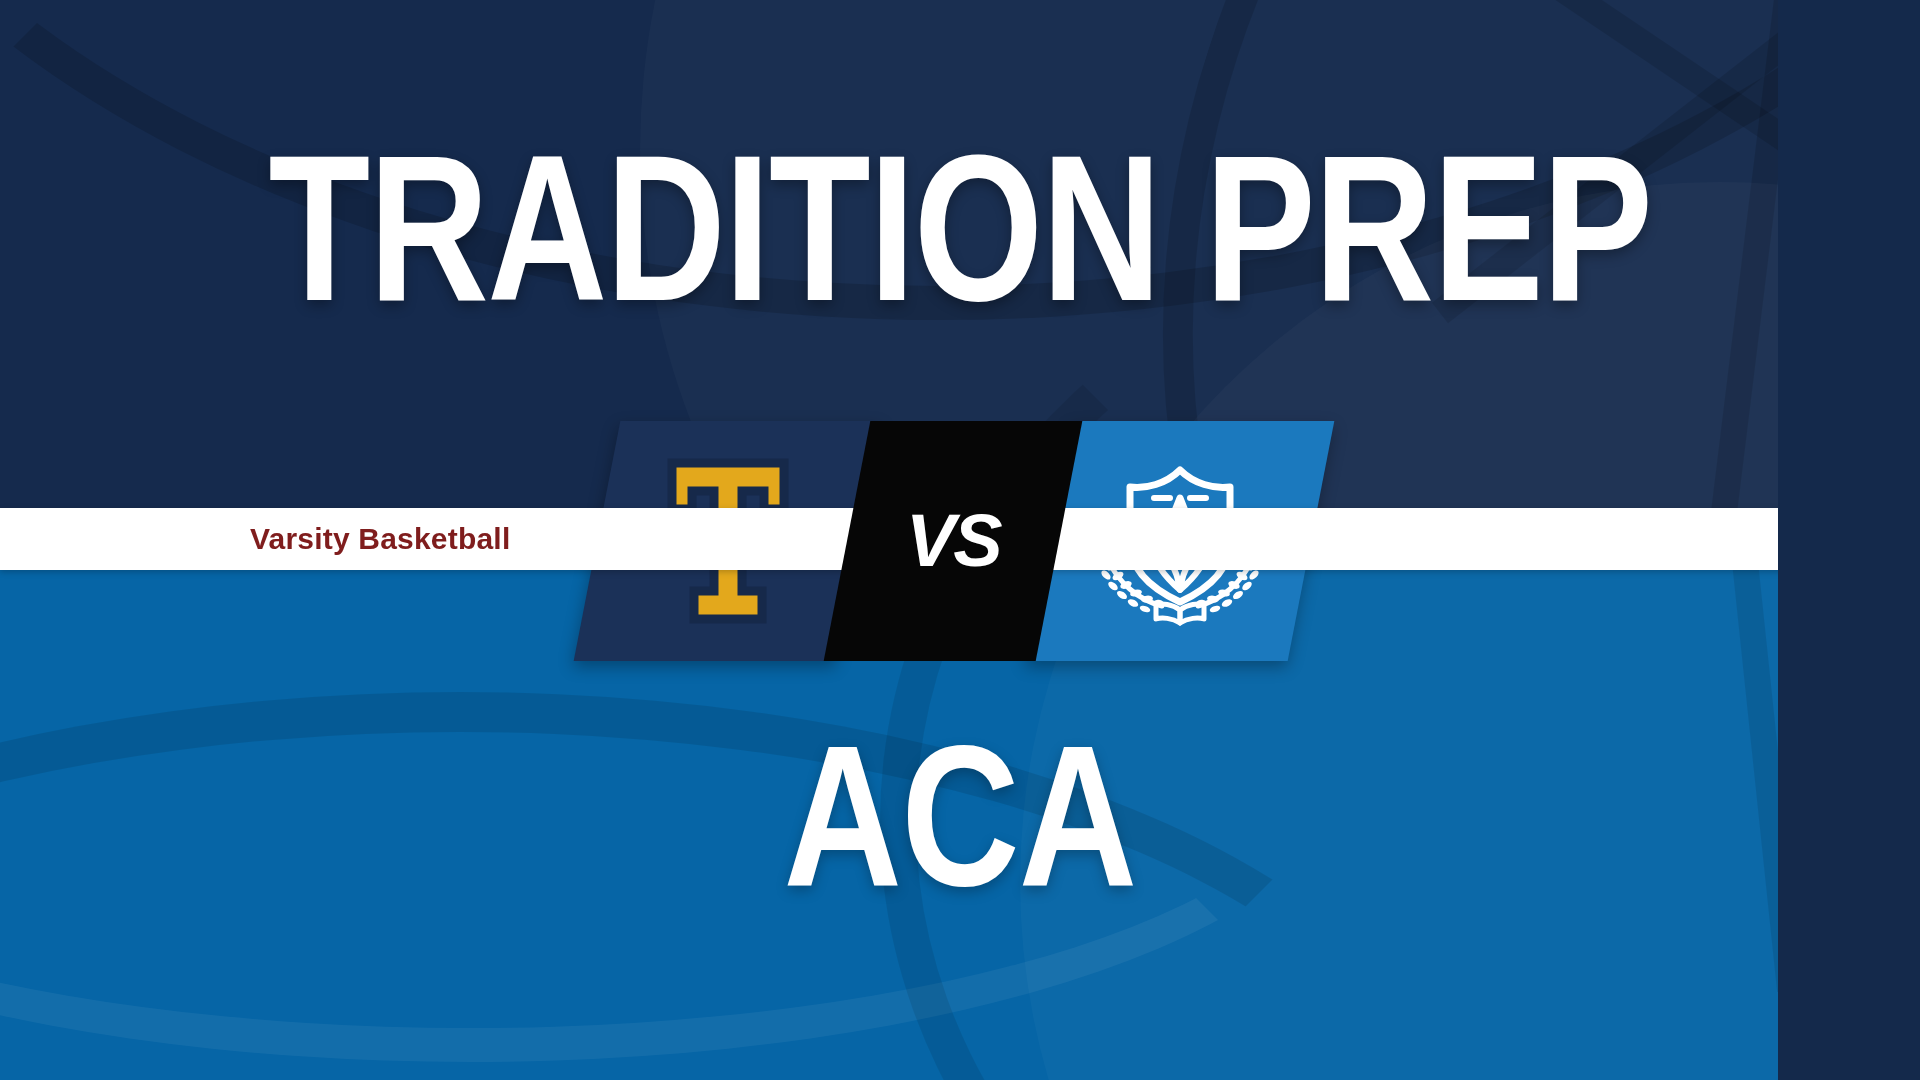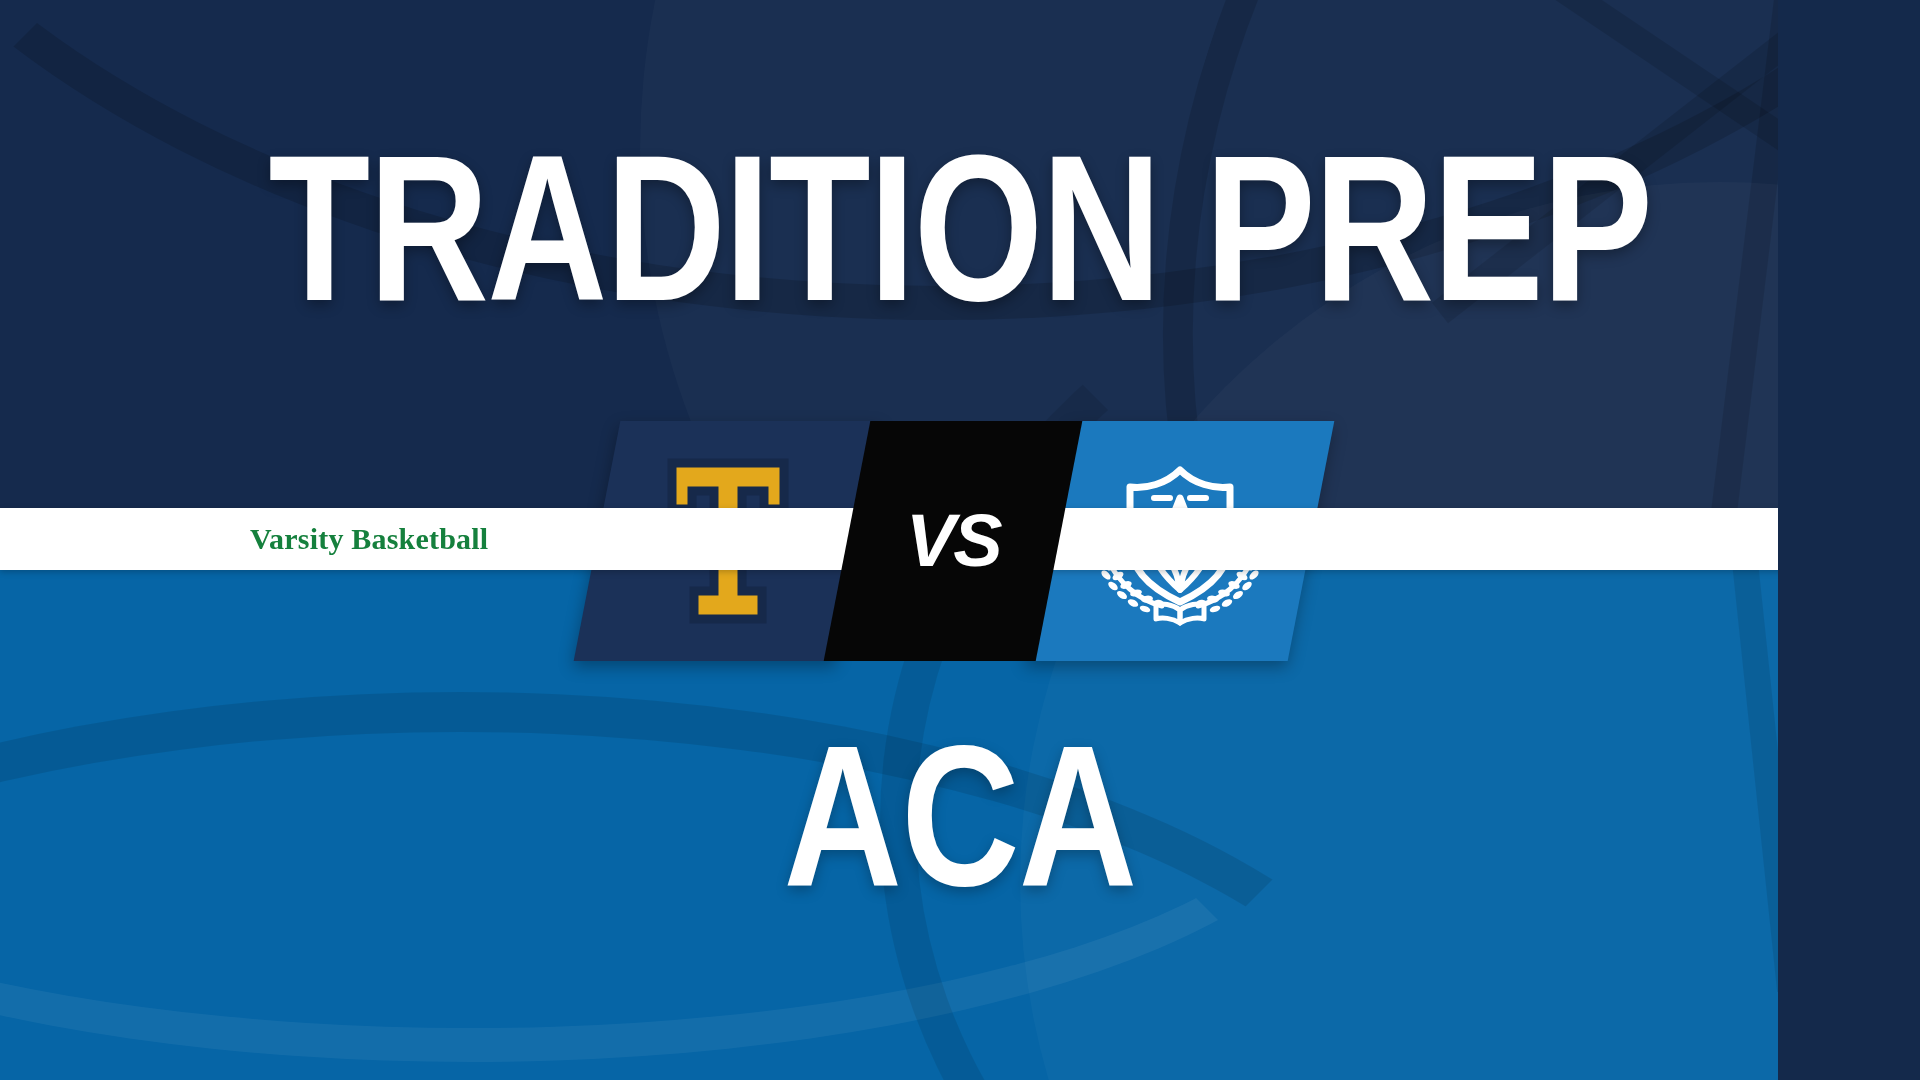--- a/index.html
+++ b/index.html
@@ -155,25 +155,24 @@
     position:absolute;
     left:0; top:508px;
     width:1920px; height:62px;
     background:#ffffff;
     box-shadow:0 2px 6px rgba(0,0,0,0.22);
   }
   .info-left, .info-right {
     position:absolute;
     top:0; height:62px;
     display:flex; align-items:center;
-    color:#15803d;
+    color:#7f1d1d;
     font-weight:bold;
     font-size:30px;
     letter-spacing:0.2px;
-    font-family:Liberation Serif, serif;
   }
   .info-left  { left:250px; }
   .info-right { right:250px; }
 
   
   .badge-wrap {
     position:absolute;
     left:597px; top:421px;
     width:730px; height:240px;
   }

